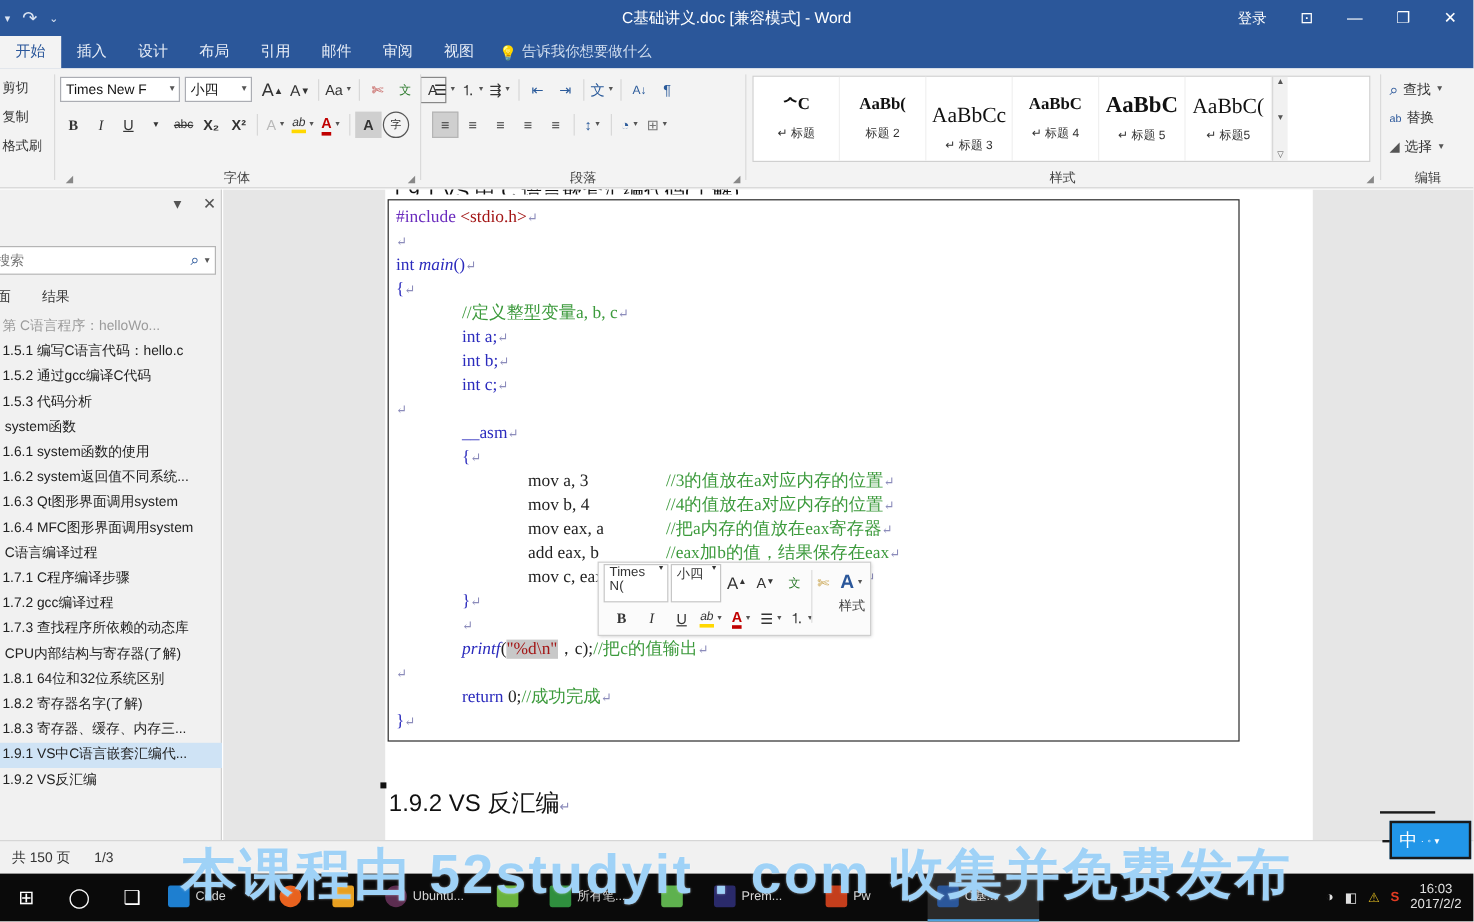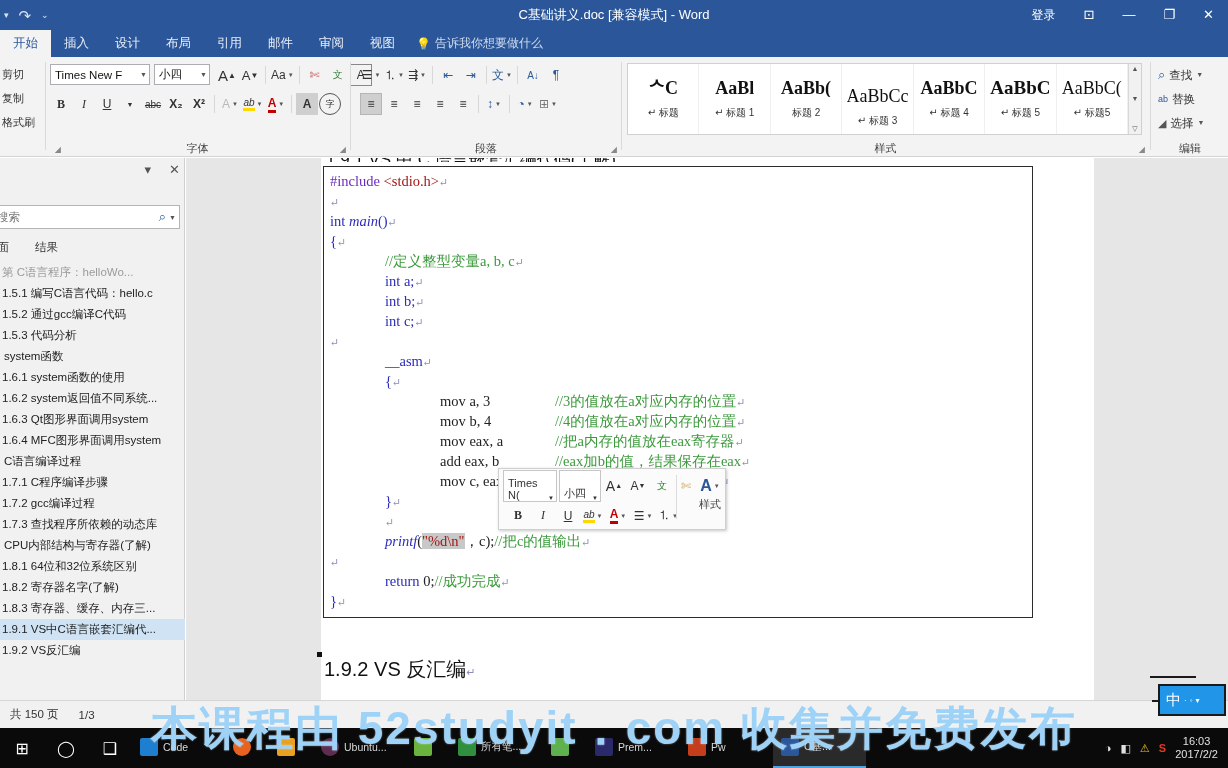--- a/index.html
+++ b/index.html
@@ -76,21 +76,21 @@
   
   .gallery {
     position:absolute; left:0; top:6px; height:72px;
     border:1px solid #d0d0d0; background:#fff; display:flex;
   }
   .style-cell {
     width:72px; height:70px; display:flex; flex-direction:column;
     align-items:center; justify-content:center; cursor:pointer;
     border-right:1px solid #f0f0f0;
   }
-  .style-cell .samp { font-family:"Liberation Serif", serif; font-size:18px; color:#111; line-height:1; white-space:nowrap; overflow:hidden; }
+  .style-cell .samp { font-family:"Liberation Serif", serif; font-size:14px; color:#111; line-height:1; white-space:nowrap; overflow:hidden; }
   .style-cell .nm { font-size:10px; color:#333; margin-top:9px; white-space:nowrap;}
   .gal-scroll { width:13px; height:70px; background:#f1f1f1; border-left:1px solid #d8d8d8;
     display:flex; flex-direction:column; justify-content:space-between; align-items:center; padding:1px 0;}
   .gal-scroll span { font-size:7px; color:#555; cursor:pointer;}
 
   
   .edit-items { position:absolute; left:6px; top:6px; font-size:11.5px; color:#333;}
   .edit-items div { height:24px; line-height:24px; display:flex; align-items:center; gap:4px; cursor:pointer;}
 
   
@@ -157,21 +157,21 @@
   }
   .bullet-sq { position:absolute; left:-4px; top:504px; width:5px; height:5px; background:#111;}
 
   
   .minibar {
     position:absolute; left:312px; top:310px; width:228px; height:62px;
     background:#fbfbfb; border:1px solid #cfcfcf; box-shadow:1px 1px 3px rgba(0,0,0,.22);
     padding:3px 4px;
   }
   .minibar .row { height:27px; }
-  .mini-combo { border:1px solid #c6c6c6; background:#fff; height:32px; display:flex; align-items:flex-end;
+  .mini-combo { border:1px solid #c6c6c6; background:#fff; height:32px; display:flex; align-items:flex-start;
       padding:0 2px 0 4px; font-size:11px; color:#333; }
   .mini-combo .car { margin-left:auto; font-size:6px; padding-left:3px;}
   .mini-sep { width:1px; height:44px; background:#dcdcdc; position:absolute; right:48px; top:6px;}
   .mini-style { position:absolute; right:4px; top:28px; font-size:11px; color:#444;}
 
   
   .statusbar {
     position:absolute; left:0; top:700px; width:1228px; height:28px;
     background:#f1f1f1; border-top:1px solid #d6d6d6;
     display:flex; align-items:center; font-size:11.5px; color:#333;
@@ -369,24 +369,20 @@
     <div class="grp-label">段落</div>
     <div class="dlg-launch">◢</div>
   </div>
   <div class="grp-div" style="left:621px;"></div>
 
   <div class="grp" style="left:623px;width:525px;">
     <div class="gallery" style="left:4px;width:515px;">
       <div class="style-cell">
         <div class="samp" style="font-weight:bold;">ᄉC</div>
         <div class="nm">↵ 标题</div>
-      </div>
-      <div class="style-cell">
-        <div class="samp" style="font-weight:bold;">AaBl</div>
-        <div class="nm">↵ 标题 1</div>
       </div>
       <div class="style-cell">
         <div class="samp" style="font-weight:bold;">AaBb(</div>
         <div class="nm">标题 2</div>
       </div>
       <div class="style-cell">
         <div class="samp" style="font-size:18px;margin-top:16px;">AaBbCc</div>
         <div class="nm">↵ 标题 3</div>
       </div>
       <div class="style-cell">

